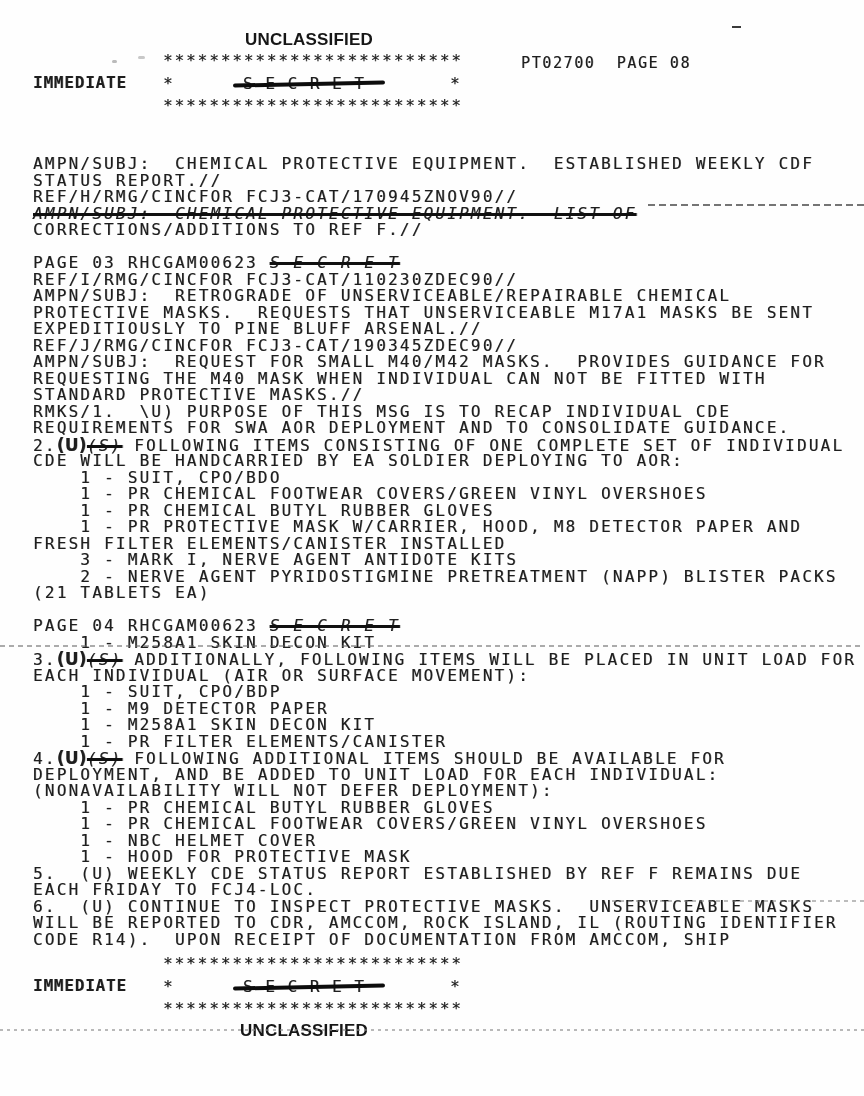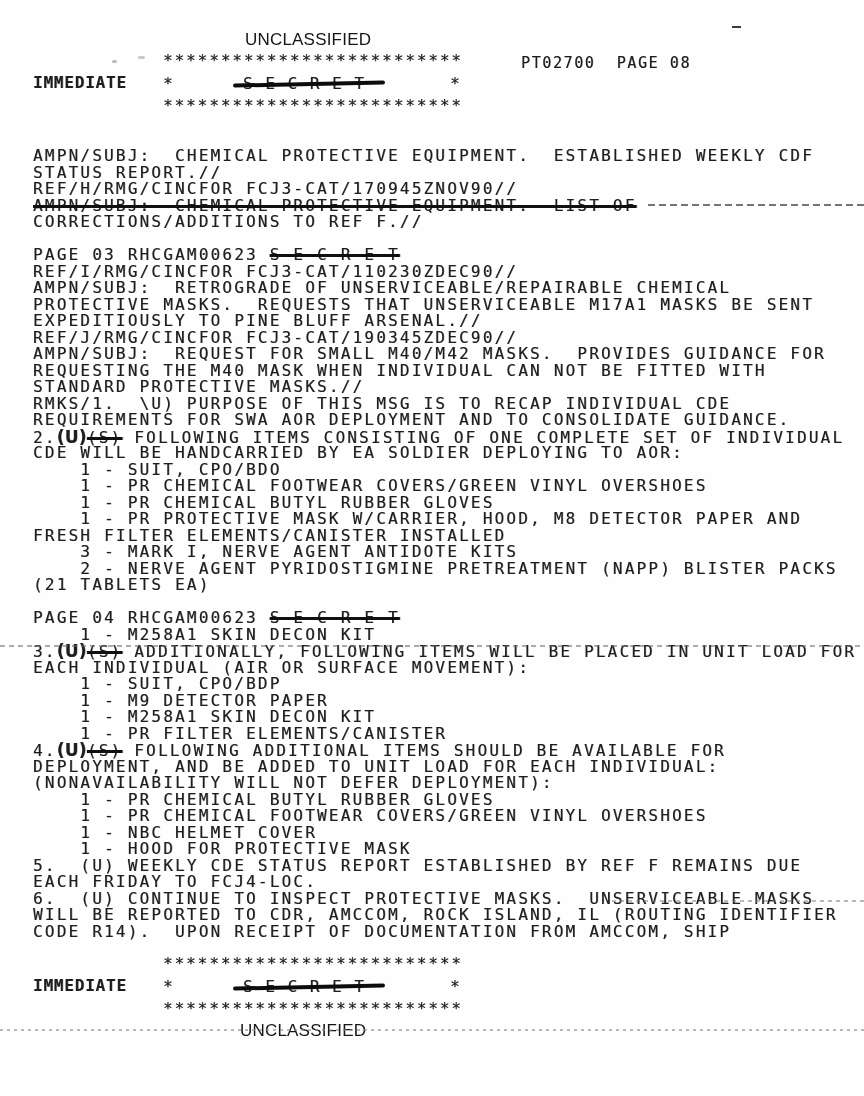--- a/index.html
+++ b/index.html
@@ -5,21 +5,21 @@
   html,body{margin:0;padding:0;}
   body{
     width:864px;height:1096px;position:relative;overflow:hidden;
     background:#fefefe;
     font-family:"DejaVu Sans Mono",monospace;
   }
   
   .stamp{
     position:absolute;
     font-family:"Liberation Sans",sans-serif;
-    font-weight:normal;font-size:17px;letter-spacing:.2px;
+    font-weight:bold;font-size:17px;letter-spacing:.2px;
     color:#161616;white-space:pre;
   }
   #stamp-top{left:245px;top:30px;}
   #stamp-bottom{left:240px;top:1021px;}
 
   
   .tw{color:#1e1e1e;text-shadow:.5px 0 0 rgba(25,25,25,.5);}
 
   
   #page-ref{
@@ -49,29 +49,30 @@
   .banner .secret{
     position:absolute;left:80px;letter-spacing:1.5px;white-space:pre;
   }
   .banner .secret::after{
     content:"";position:absolute;left:-10px;right:-20px;top:9px;height:3.6px;
     background:#0c0c0c;border-radius:2px;transform:rotate(-1.2deg);
   }
 
   
   #body-lines{
-    position:absolute;left:33px;top:148px;
+    position:absolute;left:33px;top:156px;
     font-size:16px;line-height:16.5px;letter-spacing:2.2px;
     white-space:pre;
   }
   .bline{height:16.5px;white-space:pre;}
   .strike{
     text-decoration:line-through;
     text-decoration-thickness:3px;
     text-decoration-color:#101010;
+    font-style:italic;
   }
   .hand{
     font-family:"DejaVu Sans",sans-serif;font-weight:bold;
     font-size:17px;letter-spacing:.3px;
   }
 
   
   .artifact{position:absolute;pointer-events:none;}
   #art-strike-ext{top:204px;left:648px;width:216px;height:2px;opacity:.75;
     background:repeating-linear-gradient(90deg,#474747 0 7px,rgba(0,0,0,0) 7px 11px);}

